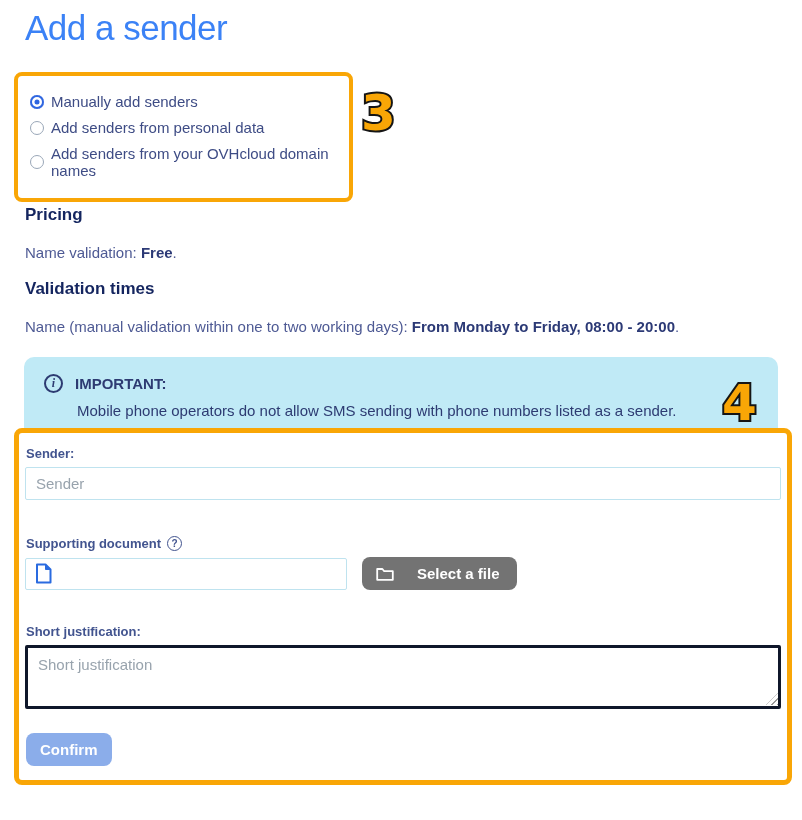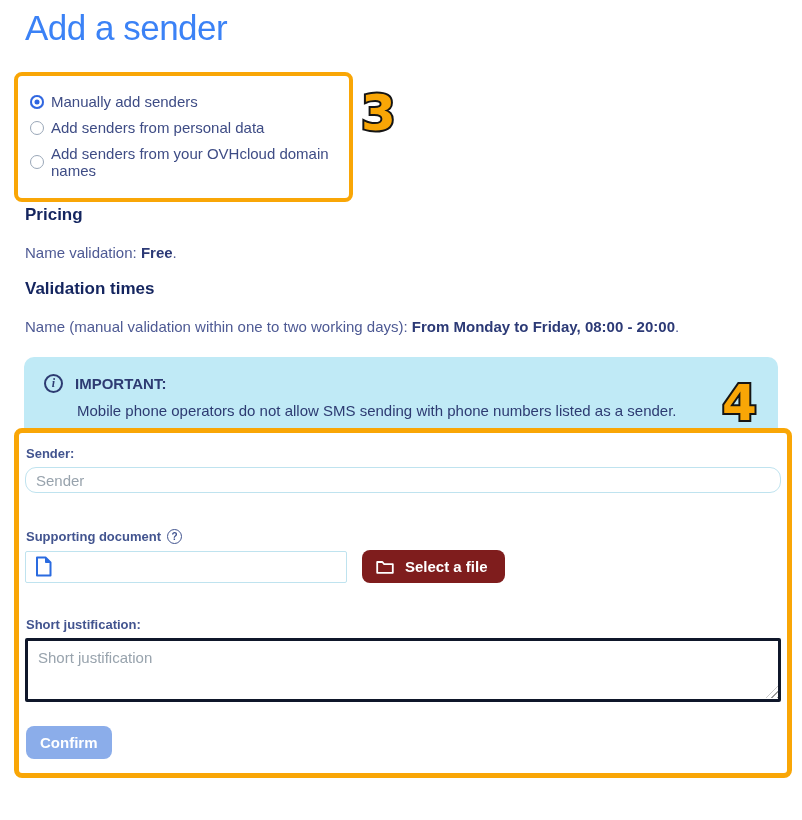--- a/index.html
+++ b/index.html
@@ -114,45 +114,45 @@
     display: flex; align-items: center; gap: 6px;
   }
   .q-icon {
     width: 15px; height: 15px; border-radius: 50%;
     border: 1.5px solid #42548f;
     display: inline-flex; align-items: center; justify-content: center;
     font-size: 10px; font-weight: 700; color: #42548f;
     cursor: pointer;
   }
   .text-input {
-    width: 100%; height: 26px;
-    border: 1px solid #bfe3ef; border-radius: 11px;
+    width: 100%; height: 33px;
+    border: 1px solid #bfe3ef; border-radius: 2px;
     font-family: "Liberation Sans", sans-serif;
     font-size: 15px; color: #333;
     padding: 0 10px;
     outline: none;
   }
   .text-input::placeholder, textarea::placeholder { color: #98a3ad; opacity: 1; }
 
   .field { margin-bottom: 36px; }
   .field-doc { margin-bottom: 34px; }
   .field-desc { margin-bottom: 34px; }
 
   .doc-row { display: flex; align-items: center; }
   .file-box {
     width: 322px; height: 32px;
     border: 1px solid #bfe3ef; border-radius: 2px;
     display: flex; align-items: center;
     padding: 0 9px;
     cursor: pointer;
   }
   .select-file-btn {
-    display: inline-flex; align-items: center; gap: 11px;
+    display: inline-flex; align-items: center; gap: 23px;
     margin-left: 15px;
-    background: #7f1d1d;
+    background: #737373;
     color: #fff;
     border: none; border-radius: 8px;
     font-family: "Liberation Sans", sans-serif;
     font-size: 15px; font-weight: 700;
     padding: 8px 17px 8px 14px;
     cursor: pointer;
     justify-content: space-between;
   }
 
   .textarea-wrap { position: relative; }

